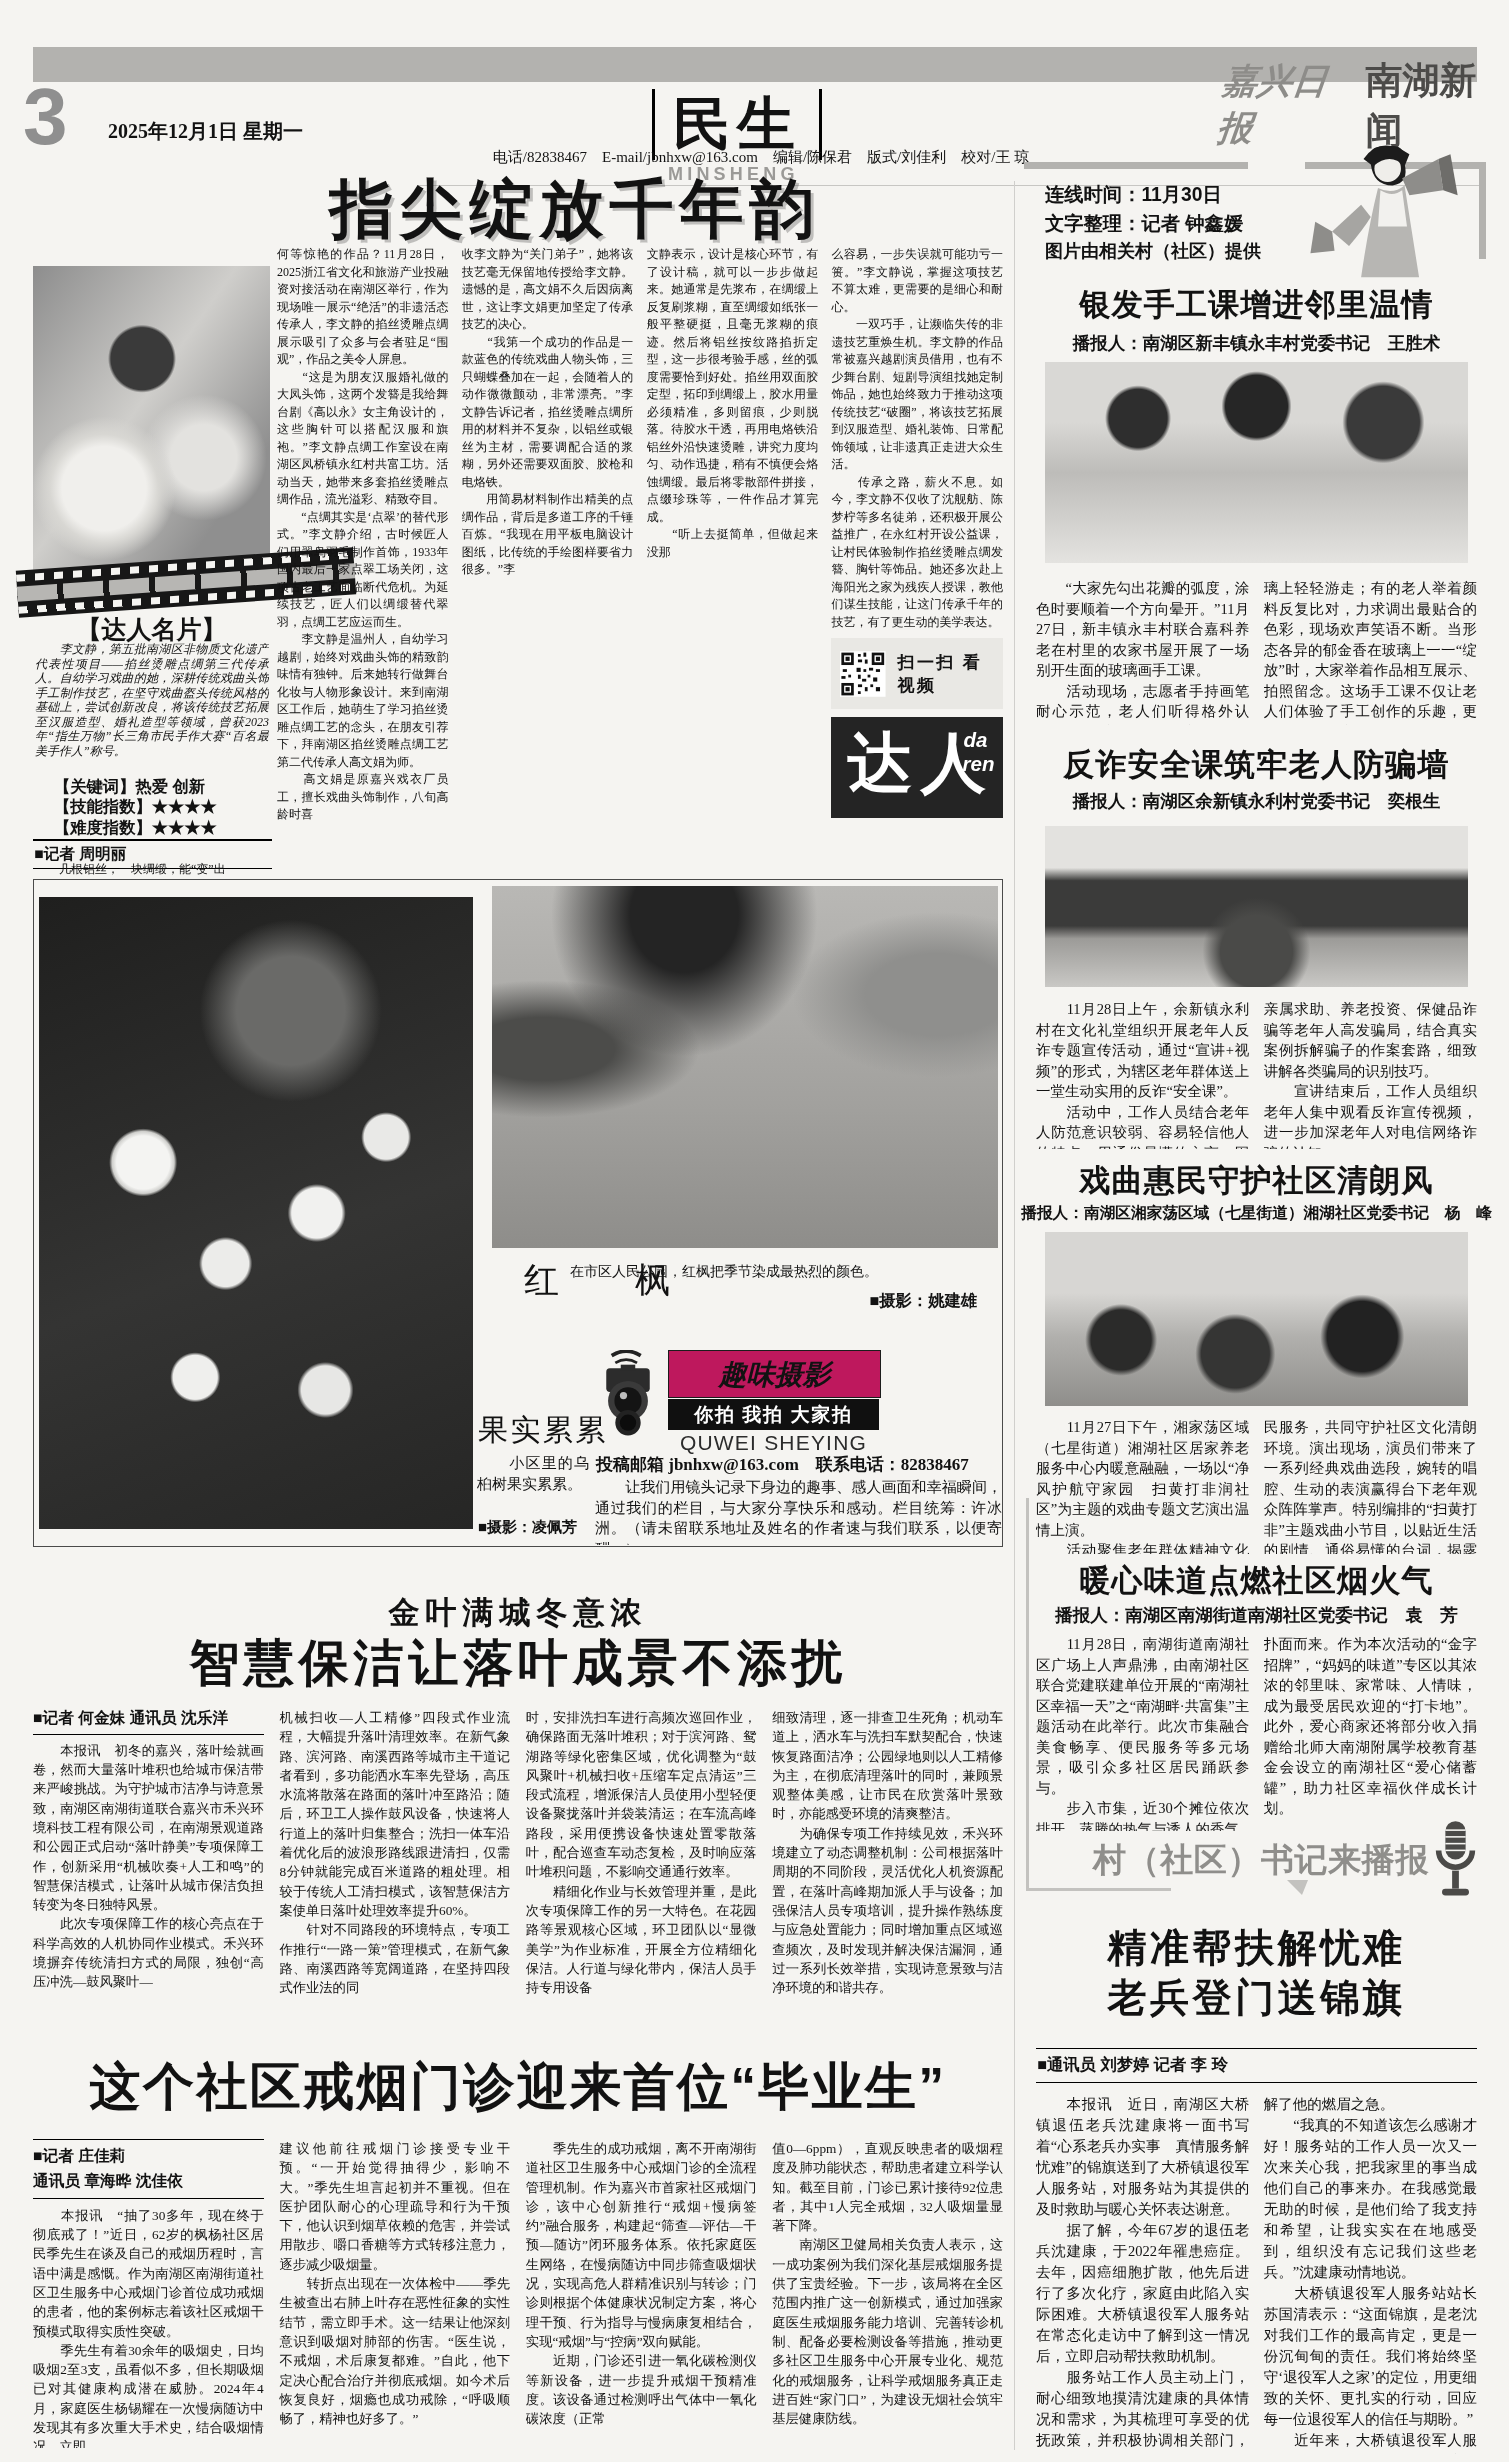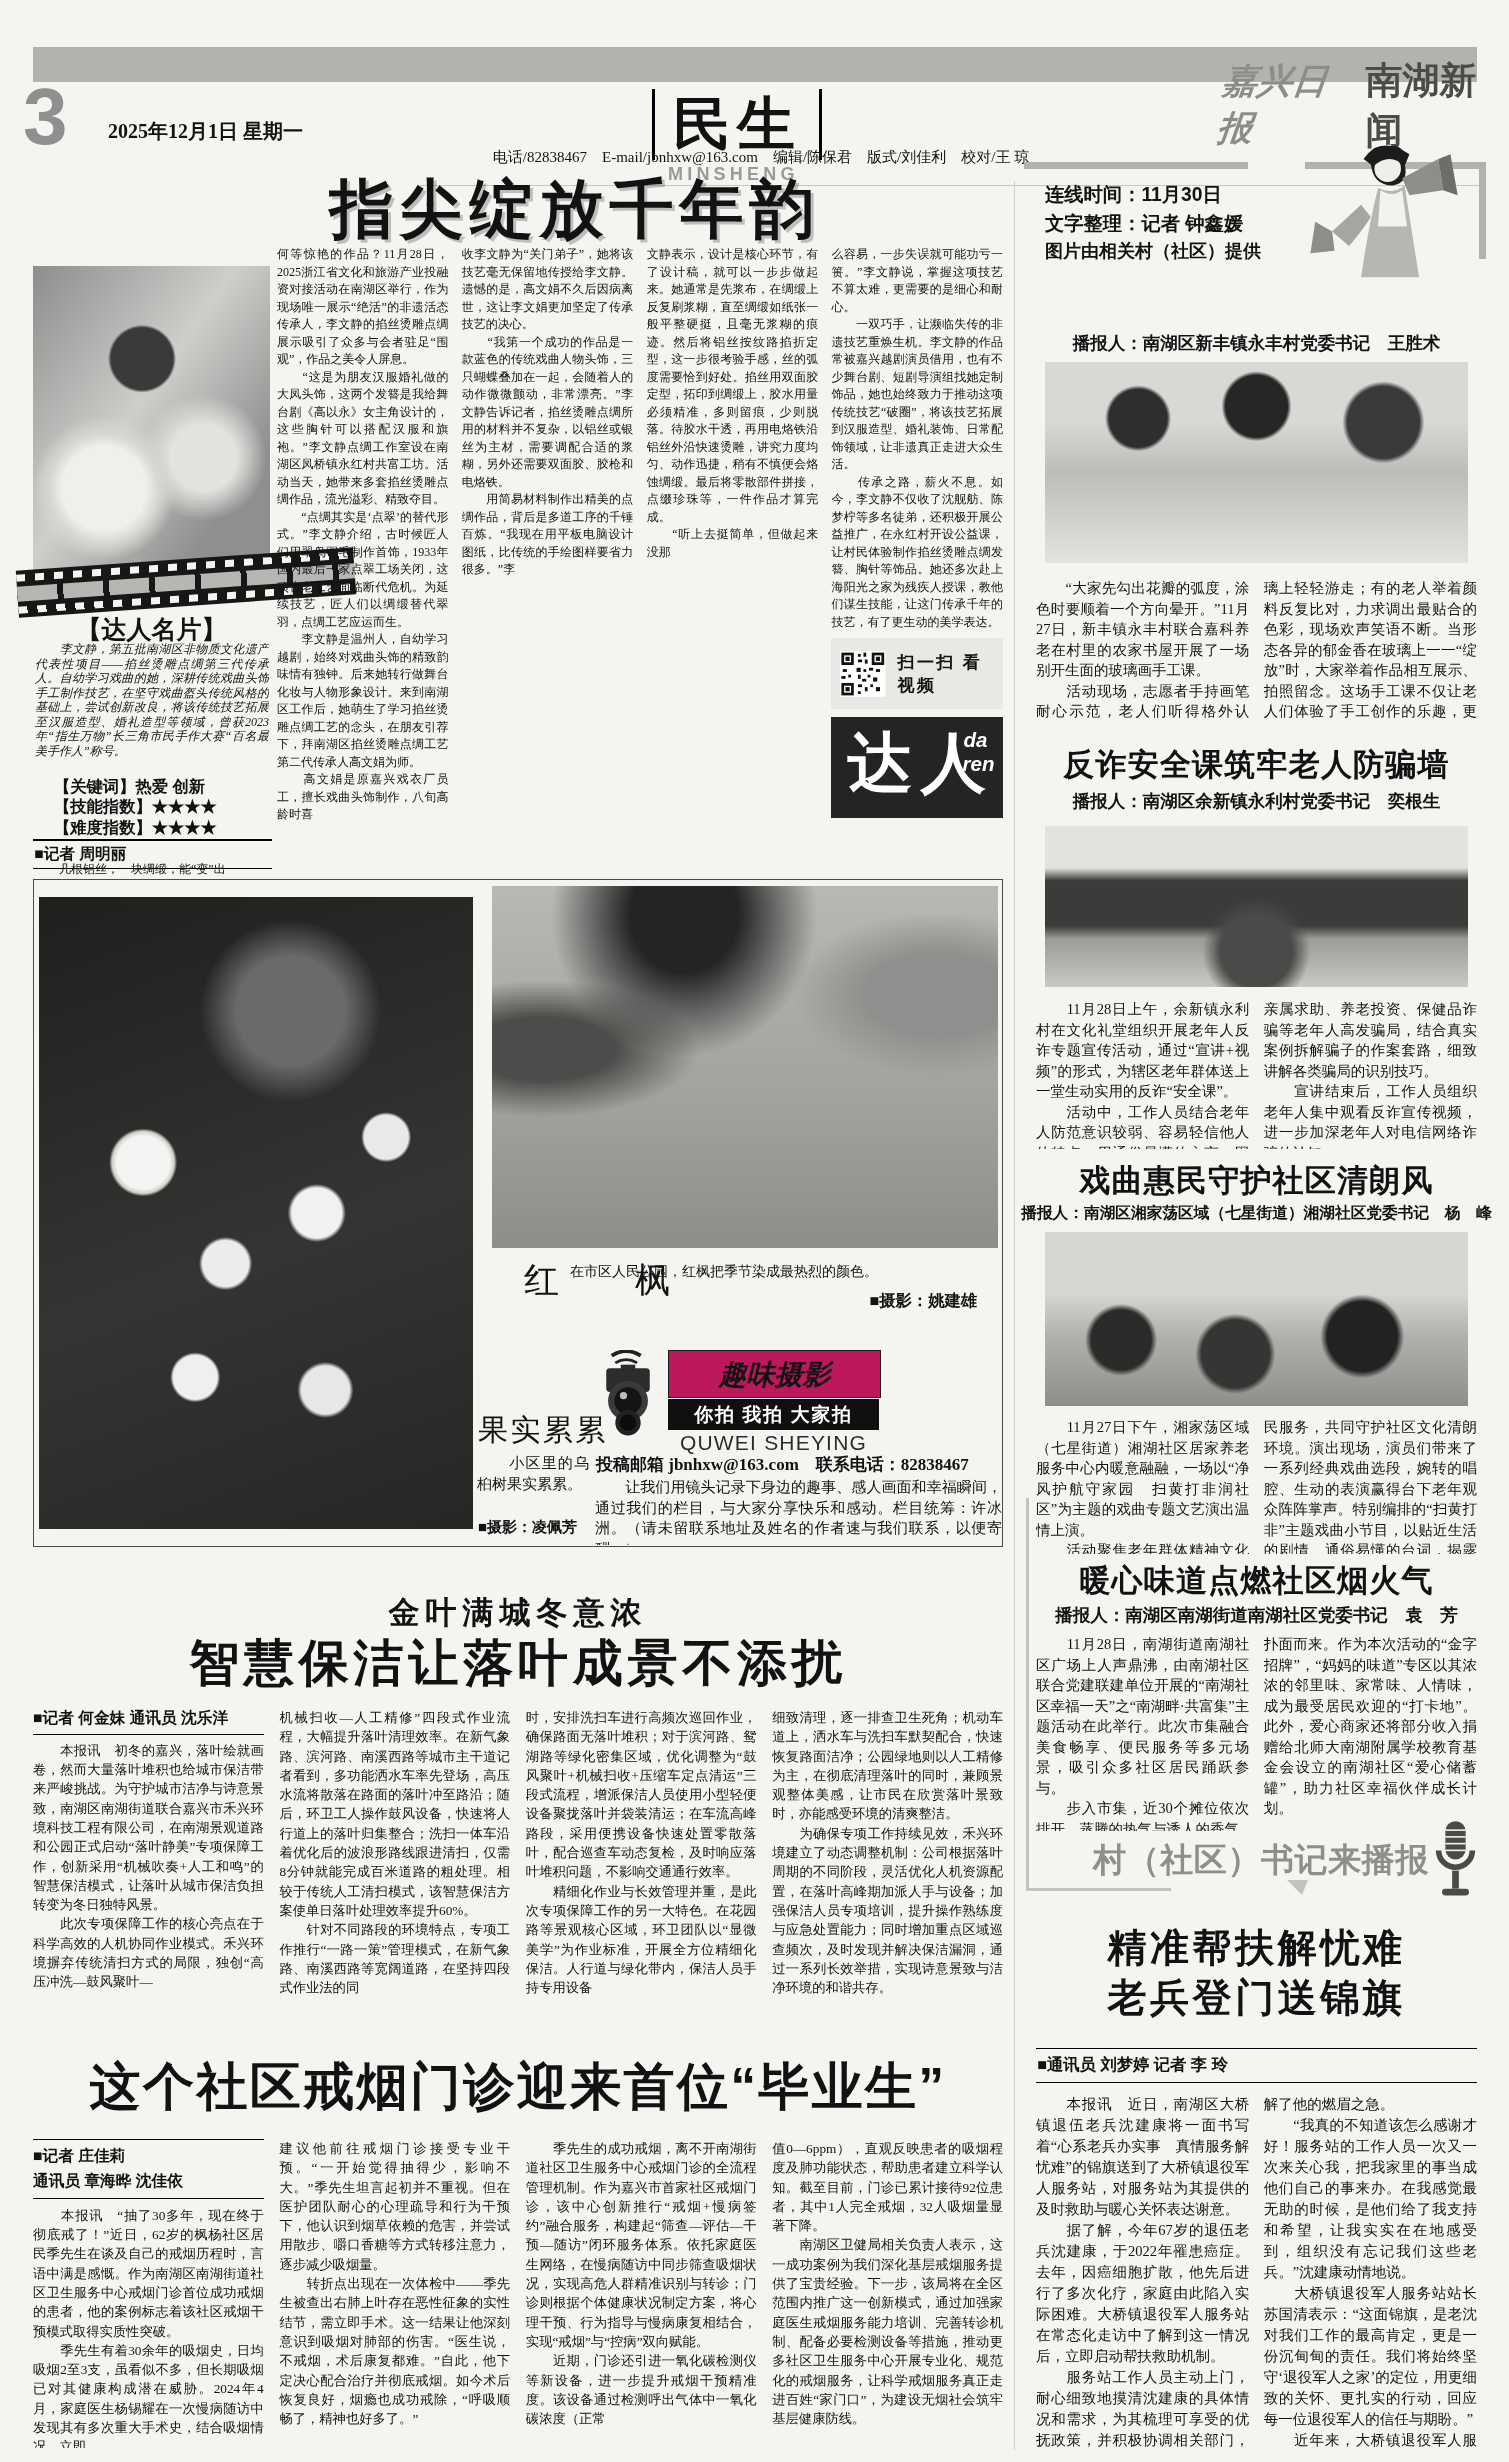--- a/index.html
+++ b/index.html
@@ -243,20 +243,21 @@
     <circle cx="66" cy="22" r="11" fill="#efeeea"></circle>
     <path d="M46 14 Q60 -6 84 10 L80 20 Q68 8 54 20 Z" fill="#1c1c1c"></path>
     <path d="M58 38 Q70 44 80 36 L92 112 L44 112 Q50 70 58 38" fill="#b7b6b3"></path>
     <path d="M60 40 Q70 46 78 40 L82 70 L58 70 Z" fill="#f2f1ee"></path>
     <path d="M78 30 L108 14 L112 40 L84 44 Z" fill="#8e8d8a"></path>
     <path d="M108 14 L118 10 L124 44 L112 40 Z" fill="#6e6d6a"></path>
     <path d="M44 52 L20 74 L34 86 Q46 72 52 62 Z" fill="#a6a5a2"></path>
     <path d="M20 74 L6 66 L2 92 L22 90 Z" fill="#8e8d8a"></path>
   </svg>
 
+  <div class="abs ctr hei" style="left:1024px;top:284px;width:465px;font-size:31px;font-weight:900;letter-spacing:1.2px;">银发手工课增进邻里温情</div>
   <div class="abs ctr" style="left:1024px;top:331px;width:465px;font-size:17.5px;font-weight:bold;">播报人：南湖区新丰镇永丰村党委书记　王胜术</div>
   <div class="abs photo class-photo" style="left:1045px;top:362px;width:423px;height:201px;"></div>
   <div class="abs cols" style="left:1036px;top:578px;width:441px;height:147px;gap:14.5px;">
     <div class="col jus pre clip body24">　　“大家先勾出花瓣的弧度，涂色时要顺着一个方向晕开。”11月27日，新丰镇永丰村联合嘉科养老在村里的农家书屋开展了一场别开生面的玻璃画手工课。
 　　活动现场，志愿者手持画笔耐心示范，老人们听得格外认真，纷纷举起画板跟着勾勒线条。有的老人眯起眼睛细描花茎，笔尖在玻</div>
     <div class="col jus pre clip body24">璃上轻轻游走；有的老人举着颜料反复比对，力求调出最贴合的色彩，现场欢声笑语不断。当形态各异的郁金香在玻璃上一一“绽放”时，大家举着作品相互展示、拍照留念。这场手工课不仅让老人们体验了手工创作的乐趣，更增进了邻里之间的感情，为乡村生活增添了别样温情。</div>
   </div>
 
   <div class="abs ctr hei" style="left:1024px;top:744px;width:465px;font-size:31px;font-weight:900;letter-spacing:1.2px;">反诈安全课筑牢老人防骗墙</div>
   <div class="abs ctr" style="left:1024px;top:789px;width:465px;font-size:17.5px;font-weight:bold;">播报人：南湖区余新镇永利村党委书记　奕根生</div>

